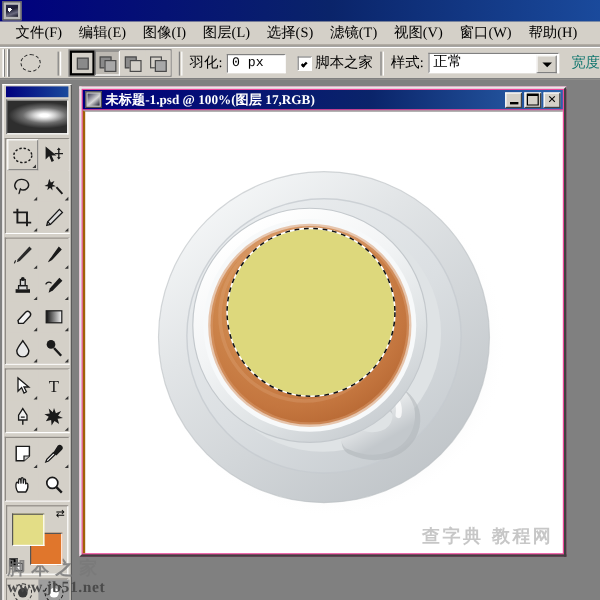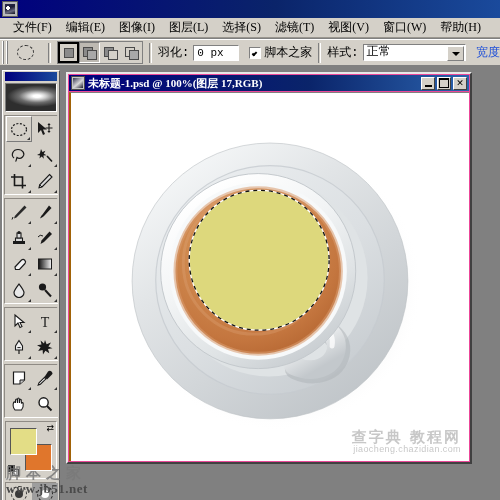--- a/index.html
+++ b/index.html
@@ -79,22 +79,22 @@
   .mode-btn.framed{
     border:2px solid #000;
   }
   .sq{width:8px;height:8px;background:#8a8a8a;border:1px solid #4a4a4a;}
   .sq2{position:relative;width:14px;height:12px;}
   .sq2 i{position:absolute;width:8px;height:8px;border:1px solid #4a4a4a;background:#8a8a8a;}
   .sq2 i.a{left:0;top:0;}
   .sq2 i.b{left:4px;top:3px;background:#a8a8a8;}
   .sq2 i.hollow{background:#d4d0c8;}
   .lbl{font-size:12px;color:#000;white-space:nowrap;
-       font-family:Liberation Mono, monospace;}
-  .lbl.dim{color:#1d4ed8;}
+       font-family:Liberation Serif, serif;}
+  .lbl.dim{color:#0f766e;}
   .txtbox{
     width:52px;height:16px;background:#ffffff;font-size:11px;
     border-top:1px solid #808080;border-left:1px solid #808080;
     border-bottom:1px solid #ffffff;border-right:1px solid #ffffff;
     display:flex;align-items:center;padding-left:3px;box-sizing:border-box;
     font-family:"Liberation Mono","DejaVu Sans Mono",monospace;color:#000;
     margin-left:4px;
   }
   .chk{
     width:10px;height:10px;background:#fff;margin-right:3px;flex:none;
@@ -593,21 +593,20 @@
         <circle cx="186" cy="172" r="72" fill="none" stroke="#e0a97f" stroke-width="3" opacity=".30"></circle>
 
         <circle cx="191" cy="169" r="71" fill="#ddd87c"></circle>
 
         <circle cx="191" cy="169" r="71" fill="none" stroke="#ffffff" stroke-width="1.3"></circle>
         <circle cx="191" cy="169" r="71" fill="none" stroke="#111111" stroke-width="1.3" stroke-dasharray="4 4"></circle>
       </svg>
 
       <div class="wm wm2">
         <div class="cn">查字典  教程网</div>
-        <div class="url">jiaocheng.chazidian.com</div>
       </div>
     </div>
   </div>
 
   <div class="wm wm1">
     <div class="cn">脚本之家</div>
     <div class="url">www.jb51.net</div>
   </div>
 
 </div>

